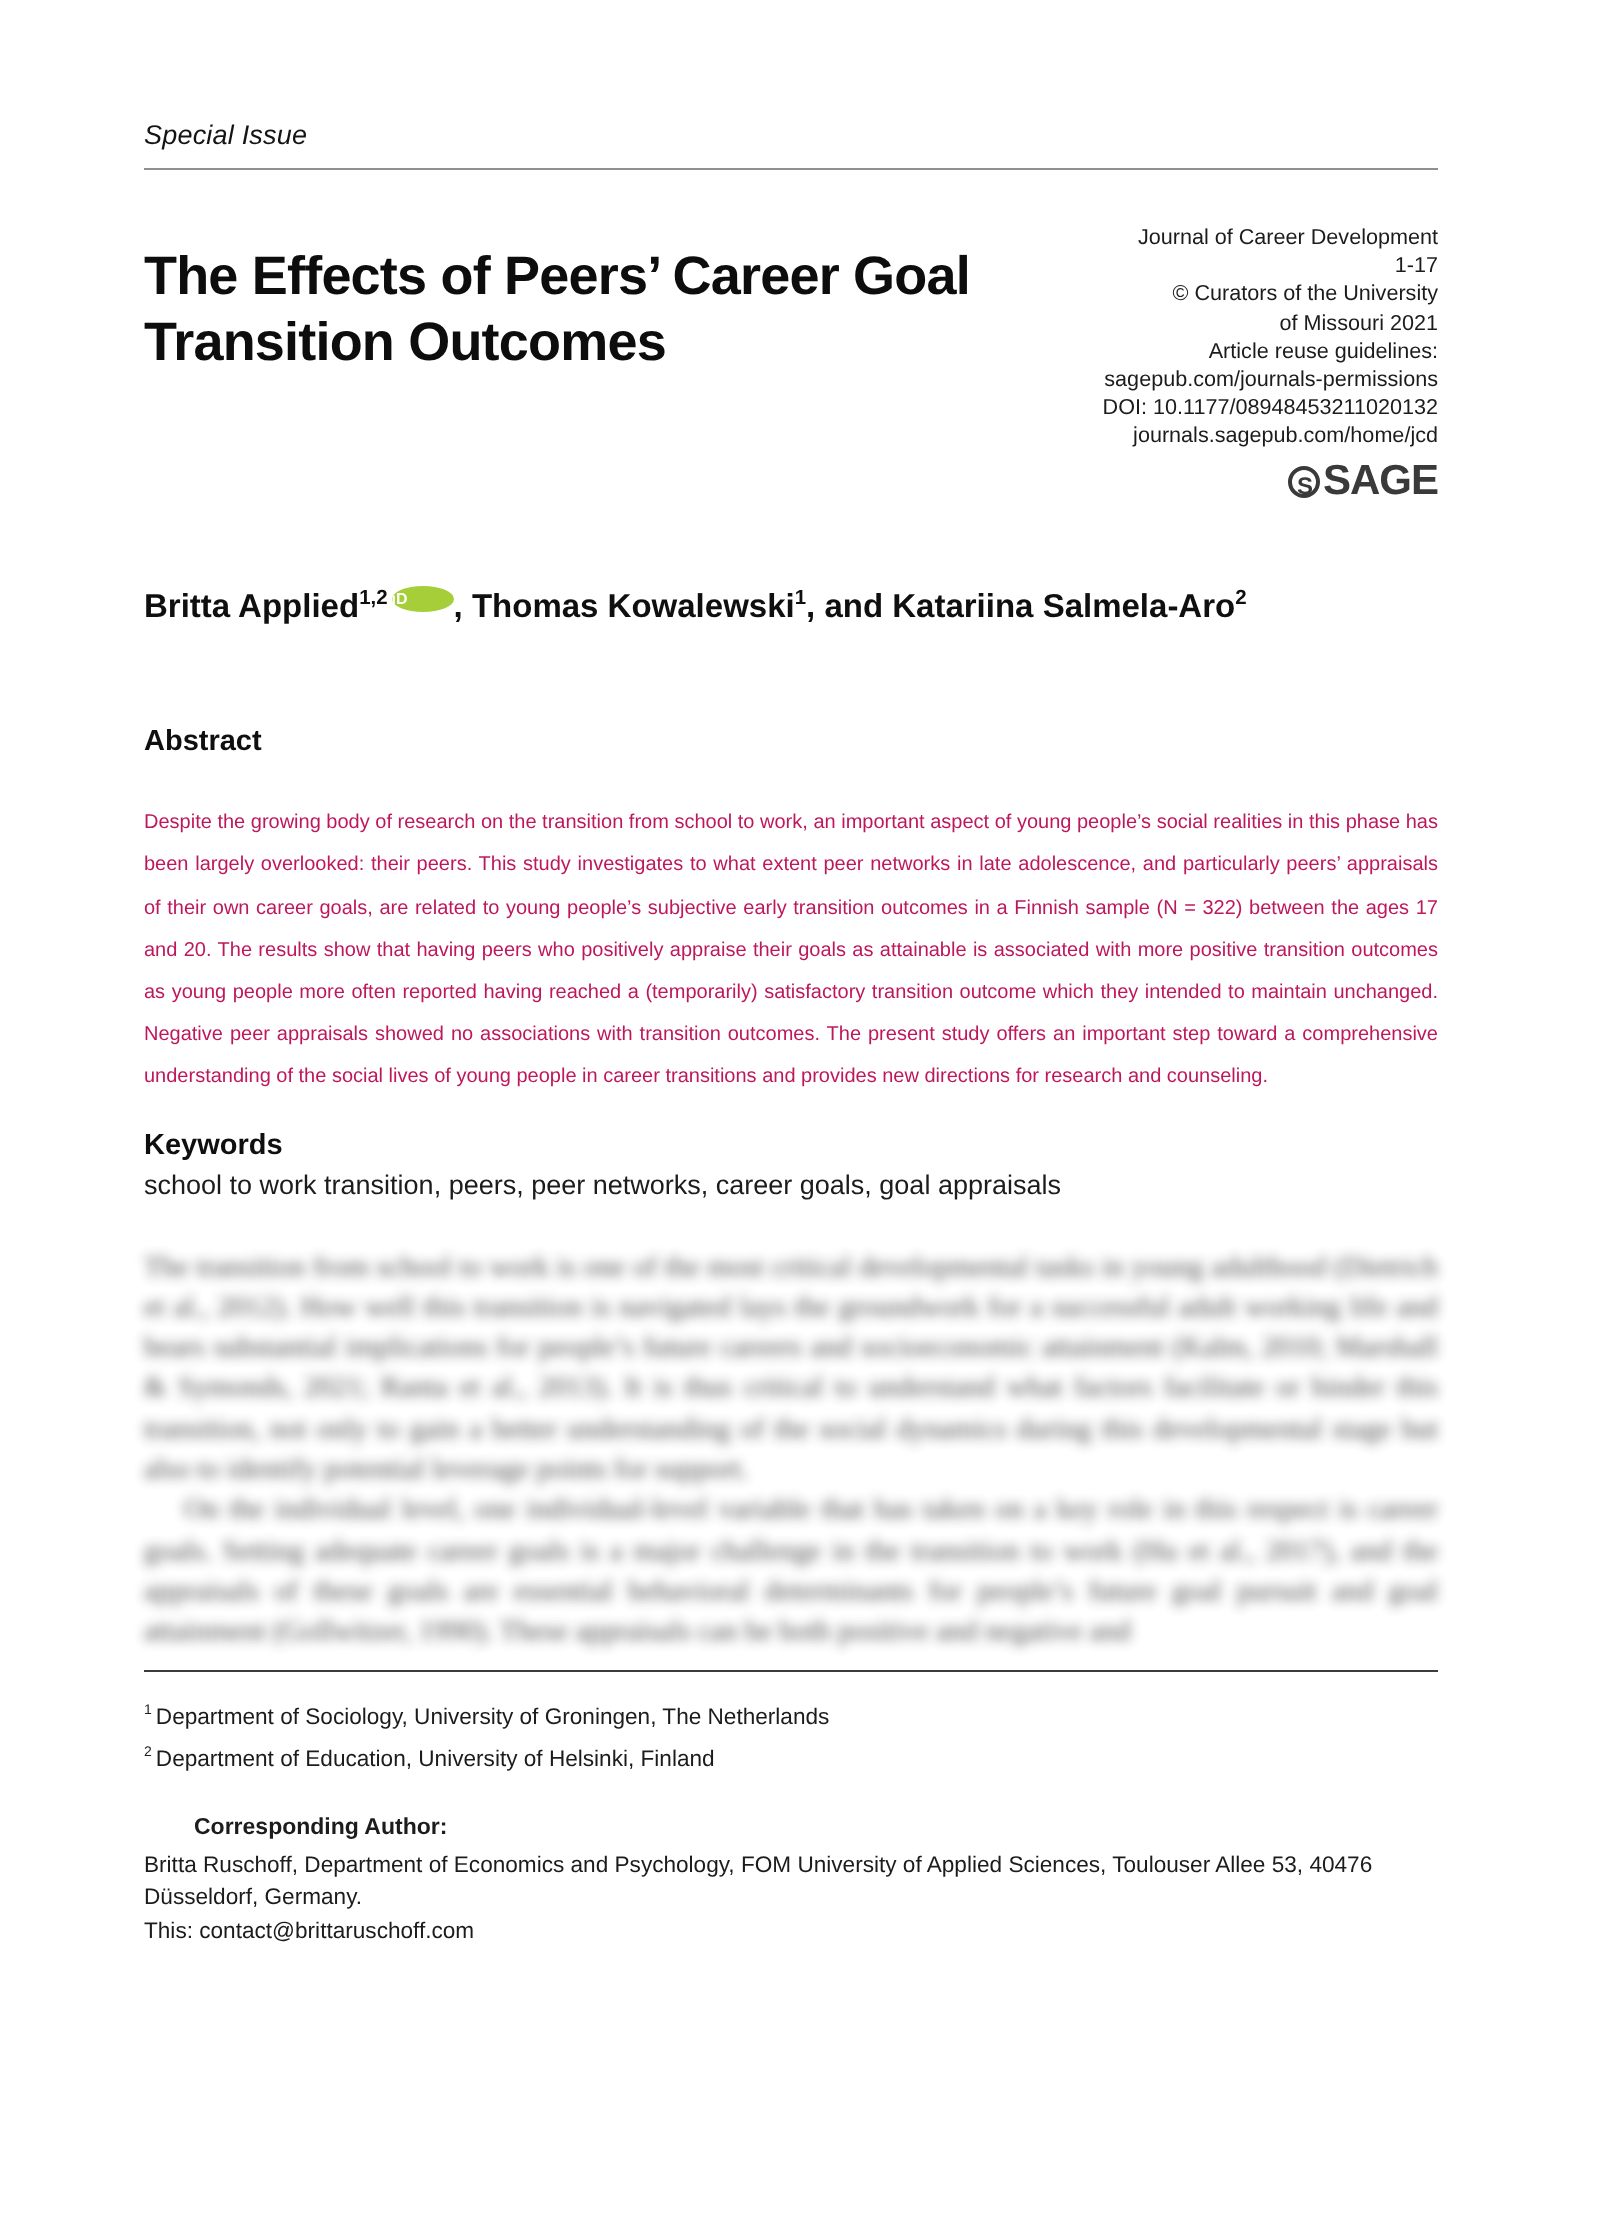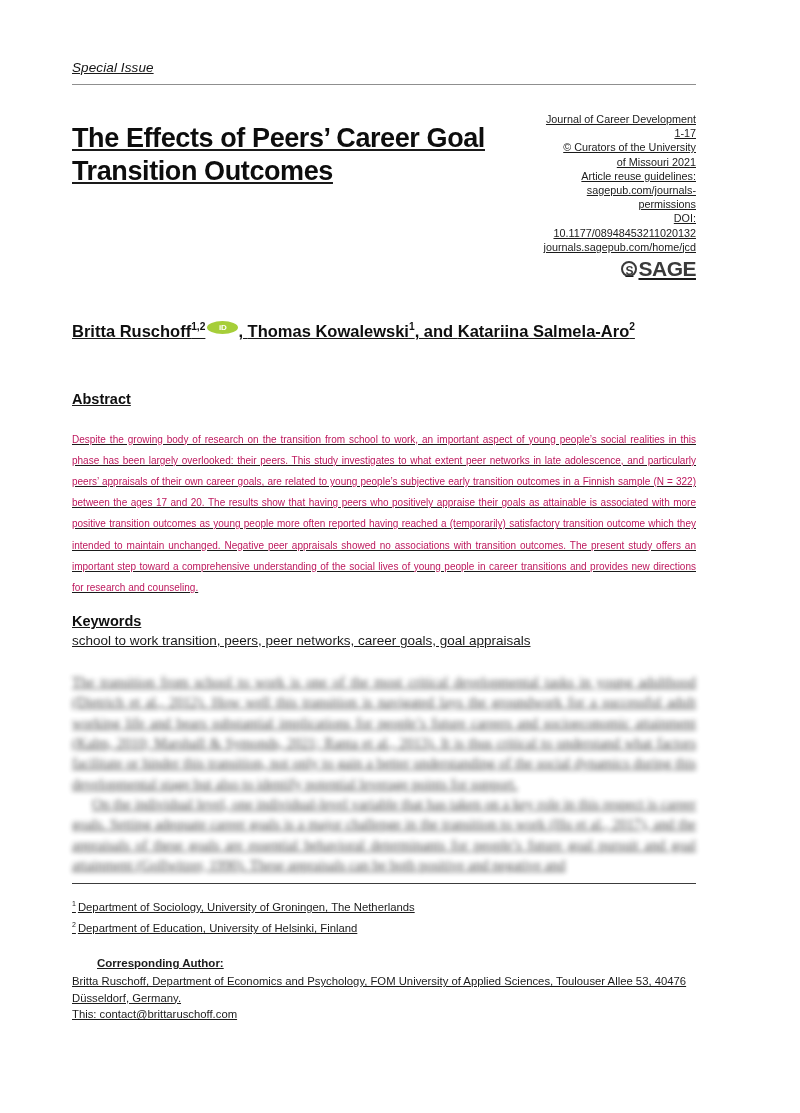--- a/index.html
+++ b/index.html
@@ -3,21 +3,21 @@
 <meta charset="utf-8">
 <style>
   * { box-sizing: border-box; margin: 0; padding: 0; }
   html, body { overflow: hidden; }
   body {
     width: 800px; height: 1113px;
     background: #ffffff;
     color: #1a1a1a;
     font-family: "Liberation Sans", sans-serif;
   }
-  .page { padding: 60px 104px 0 72px; height: 100%; text-decoration: underline; }
+  .page { padding: 60px 81px 0 72px; height: 100%; }
 
   .special-issue { font-style: italic; font-size: 13.5px; color: #141414; letter-spacing: 0.1px; }
   .rule-top { border: none; border-top: 1px solid #8f8f8f; margin-top: 9px; }
 
   .header { display: flex; justify-content: space-between; margin-top: 14px; }
   .title-block { width: 475px; padding-top: 23px; }
   .title-line {
     font-size: 27px; font-weight: bold; line-height: 33px;
     letter-spacing: -0.4px; color: #0d0d0d; white-space: nowrap;
   }
@@ -28,21 +28,21 @@
     display: inline-block; width: 16px; height: 16px; border: 2px solid #3a3a3a; border-radius: 50%;
     font-size: 12px; font-weight: bold; line-height: 16px; text-align: center; margin-right: 1px;
   }
   .sage-text { font-size: 21px; font-weight: bold; letter-spacing: -0.5px; }
 
   .authors { margin-top: 44px; font-size: 16.5px; font-weight: bold; color: #0f0f0f; }
   .authors sup { font-size: 62%; vertical-align: super; line-height: 0; }
   .orcid-badge {
     display: inline-block; width: 31px; height: 13px; border-radius: 50%;
     background: #A6CE39; color: #ffffff; font-size: 8px; font-weight: bold;
-    text-align: center; line-height: 13px; vertical-align: super; margin-left: 2px;
+    line-height: 13px; vertical-align: super; margin-left: 2px;
   }
 
   .abstract { margin-top: 50px; }
   .section-heading { font-size: 14.5px; font-weight: bold; color: #0f0f0f; }
   .abstract-body { margin-top: 22px; font-size: 10px; line-height: 21.2px; text-align: justify; color: #be185d; }
 
   .keywords { margin-top: 15px; }
   .keywords-body { margin-top: 4px; font-size: 13.5px; color: #1c1c1c; }
 
   .intro {
@@ -84,21 +84,21 @@
       <span class="meta-line">sagepub.com/journals-permissions</span>
       <span class="meta-line">DOI: 10.1177/08948453211020132</span>
       <span class="meta-line">journals.sagepub.com/home/jcd</span>
       <div class="sage-logo">
         <span class="sage-mark">S</span>
           <span class="sage-text">SAGE</span>
       </div>
     </div>
   </div>
 
-  <div class="authors"><span>Britta Ruschoff</span><sup>1,2</sup><span class="orcid-badge">iD</span><span>, </span><span>Thomas Kowalewski</span><sup>1</sup><span>, and </span><span>Katariina Salmela-Aro</span><sup>2</sup></div>
+  <div class="authors"><span>Britta Applied</span><sup>1,2</sup><span class="orcid-badge">iD</span><span>, </span><span>Thomas Kowalewski</span><sup>1</sup><span>, and </span><span>Katariina Salmela-Aro</span><sup>2</sup></div>
 
   <div class="abstract">
     <div class="section-heading">Abstract</div>
     <div class="abstract-body">Despite the growing body of research on the transition from school to work, an important aspect of young people’s social realities in this phase has been largely overlooked: their peers. This study investigates to what extent peer networks in late adolescence, and particularly peers’ appraisals of their own career goals, are related to young people’s subjective early transition outcomes in a Finnish sample (N = 322) between the ages 17 and 20. The results show that having peers who positively appraise their goals as attainable is associated with more positive transition outcomes as young people more often reported having reached a (temporarily) satisfactory transition outcome which they intended to maintain unchanged. Negative peer appraisals showed no associations with transition outcomes. The present study offers an important step toward a comprehensive understanding of the social lives of young people in career transitions and provides new directions for research and counseling.</div>
   </div>
 
   <div class="keywords">
     <div class="section-heading">Keywords</div>
     <div class="keywords-body">school to work transition, peers, peer networks, career goals, goal appraisals</div>
   </div>

